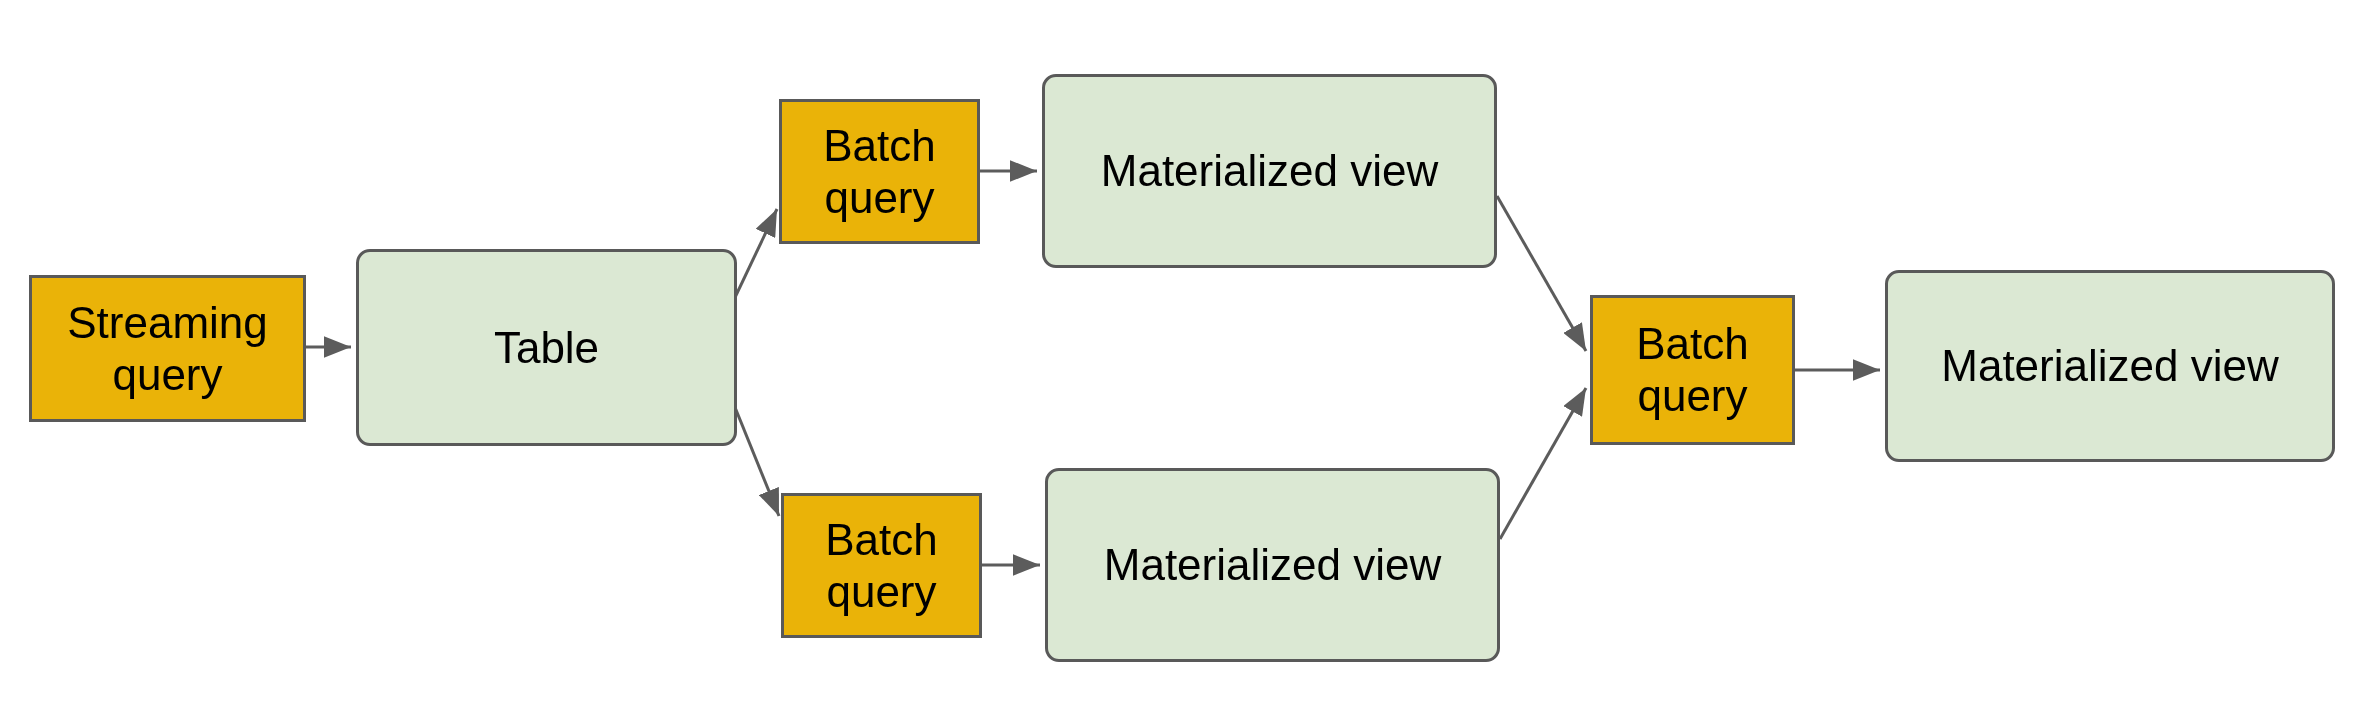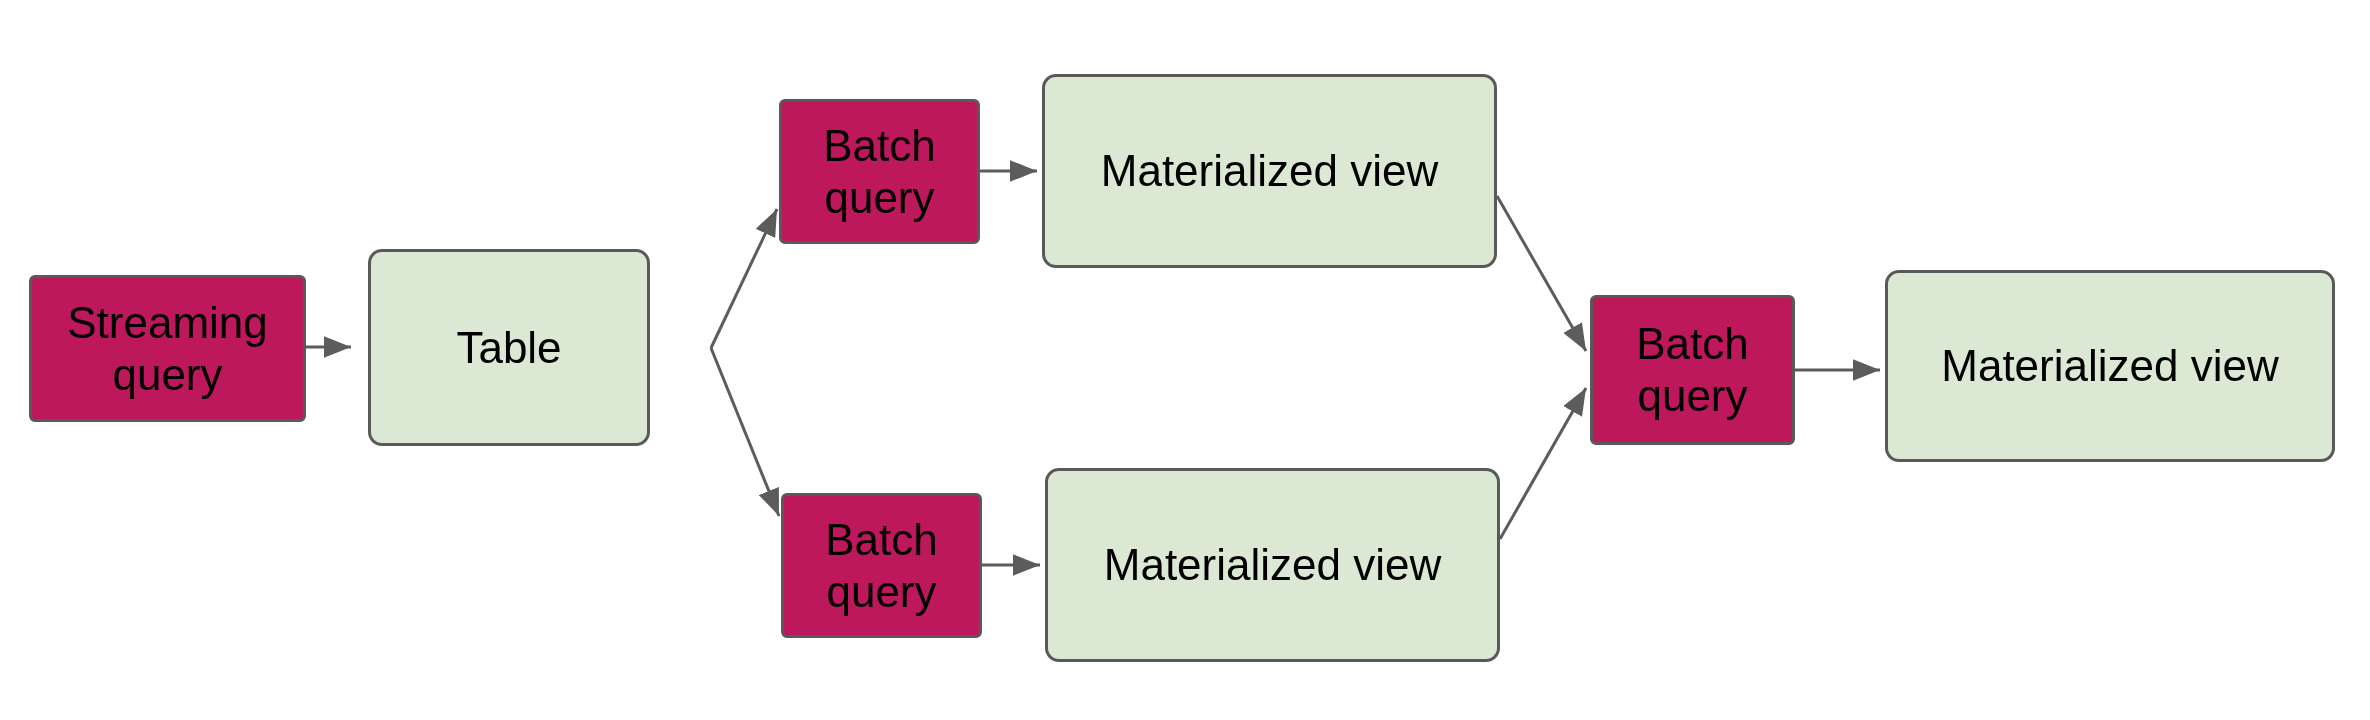--- a/index.html
+++ b/index.html
@@ -28,22 +28,22 @@
     align-items: center;
     justify-content: center;
     text-align: center;
     box-sizing: border-box;
     font-size: 44px;
     line-height: 1.18;
     color: #000000;
     border: 3px solid #595959;
   }
   .node.query {
-    background: #be185d;
-    border-radius: 6px;
+    background: #eab308;
+    border-radius: 0;
     text-align: center;
   }
   .node.dataset {
     background: #dbe8d3;
     border-radius: 14px;
   }
   .node .label {
     display: block;
     padding: 0 14px;
   }
@@ -68,21 +68,21 @@
       <line x1="1497" y1="196" x2="1586" y2="351" marker-end="url(#arrow)"></line>
       <line x1="1500" y1="539" x2="1586" y2="388" marker-end="url(#arrow)"></line>
       <line x1="1795" y1="370" x2="1880" y2="370" marker-end="url(#arrow)"></line>
     </g>
   </svg>
 
   <div class="node query" style="left:29px; top:275px; width:277px; height:147px;">
     <span class="label">Streaming query</span>
   </div>
 
-  <div class="node dataset" style="left:368px; top:249px; width:282px; height:197px;">
+  <div class="node dataset" style="left:356px; top:249px; width:381px; height:197px;">
     <span class="label">Table</span>
   </div>
 
   <div class="node query" style="left:779px; top:99px; width:201px; height:145px;">
     <span class="label">Batch query</span>
   </div>
 
   <div class="node dataset" style="left:1042px; top:74px; width:455px; height:194px;">
     <span class="label">Materialized view</span>
   </div>

